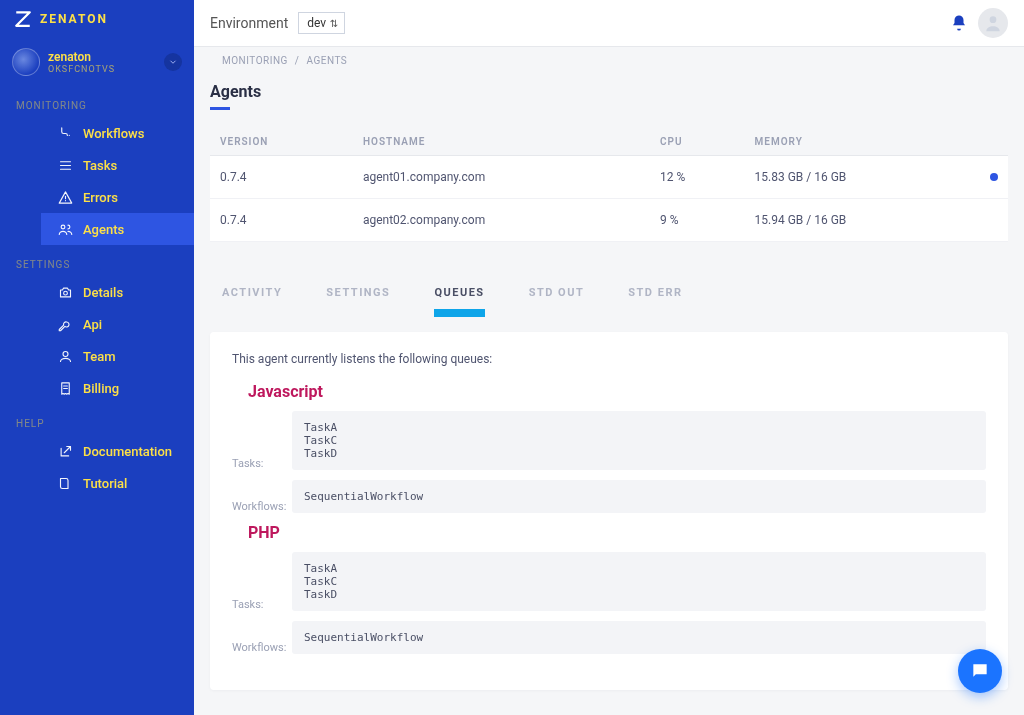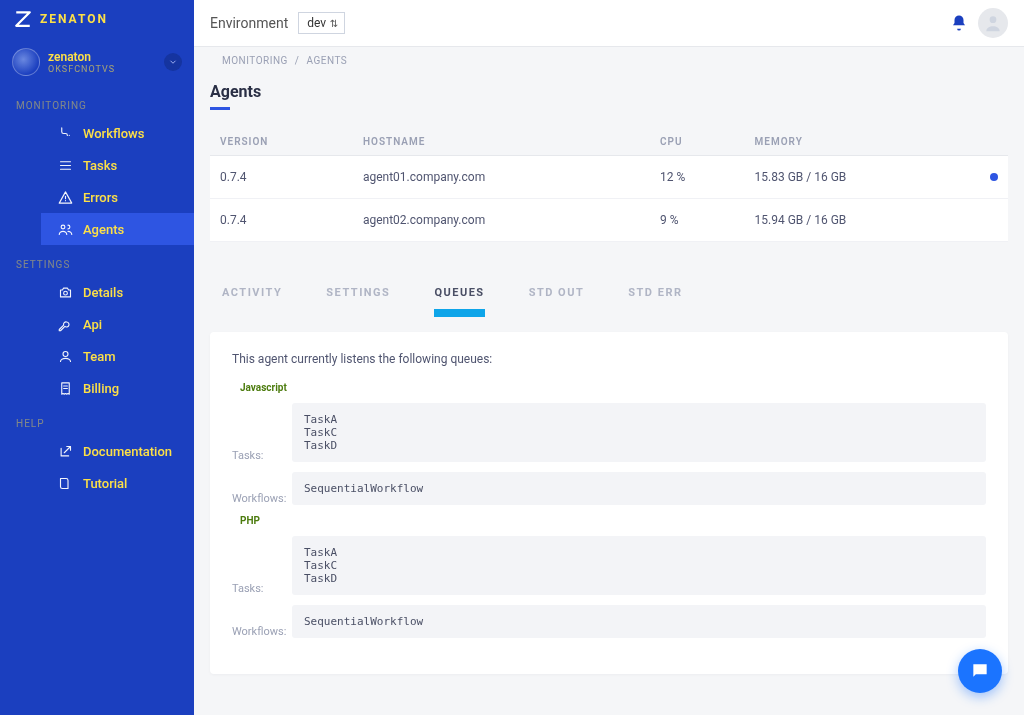--- a/index.html
+++ b/index.html
@@ -51,21 +51,21 @@
 .status-dot { width: 8px; height: 8px; border-radius: 50%; background: #2e55e2; display: inline-block; }
 
 
 .dtabs { display: flex; gap: 44px; margin: 34px 12px 14px; border-bottom: 1px solid transparent; }
 .dtab { font-size: 11px; letter-spacing: 1.5px; color: #b0b5c5; font-weight: 700; padding: 10px 0; cursor: pointer; }
 .dtab.active { color: #4a4f65; border-bottom: 8px solid #0ea5e9; }
 
 
 .card { background: #fff; border-radius: 4px; padding: 20px 22px 26px; box-shadow: 0 1px 3px rgba(20,30,60,.04); }
 .card-intro { font-size: 12px; color: #505570; margin-bottom: 16px; }
-.lang-title { font-size: 10px; font-weight: 700; color: #4d7c0f; margin: 10px 8px 10px; }
+.lang-title { font-size: 16px; font-weight: 700; color: #be185d; margin: 10px 16px 10px; }
 .q-row { display: flex; align-items: flex-end; gap: 16px; margin-bottom: 10px; }
 .q-label { width: 44px; font-size: 11px; color: #9aa0b4; padding-top: 10px; }
 .q-box { flex: 1; background: #f3f4f7; border-radius: 3px; padding: 10px 12px; font-family: "SFMono-Regular", Consolas, monospace; font-size: 11px; color: #4a4f65; white-space: pre; }
 
 
 .chat-fab { position: absolute; right: 22px; bottom: 22px; width: 44px; height: 44px; border-radius: 50%; background: #1b74ff; display: flex; align-items: center; justify-content: center; color: #fff; box-shadow: 0 4px 12px rgba(27,116,255,.4); }
 
 svg { display: block; }
 </style>
 </head>

